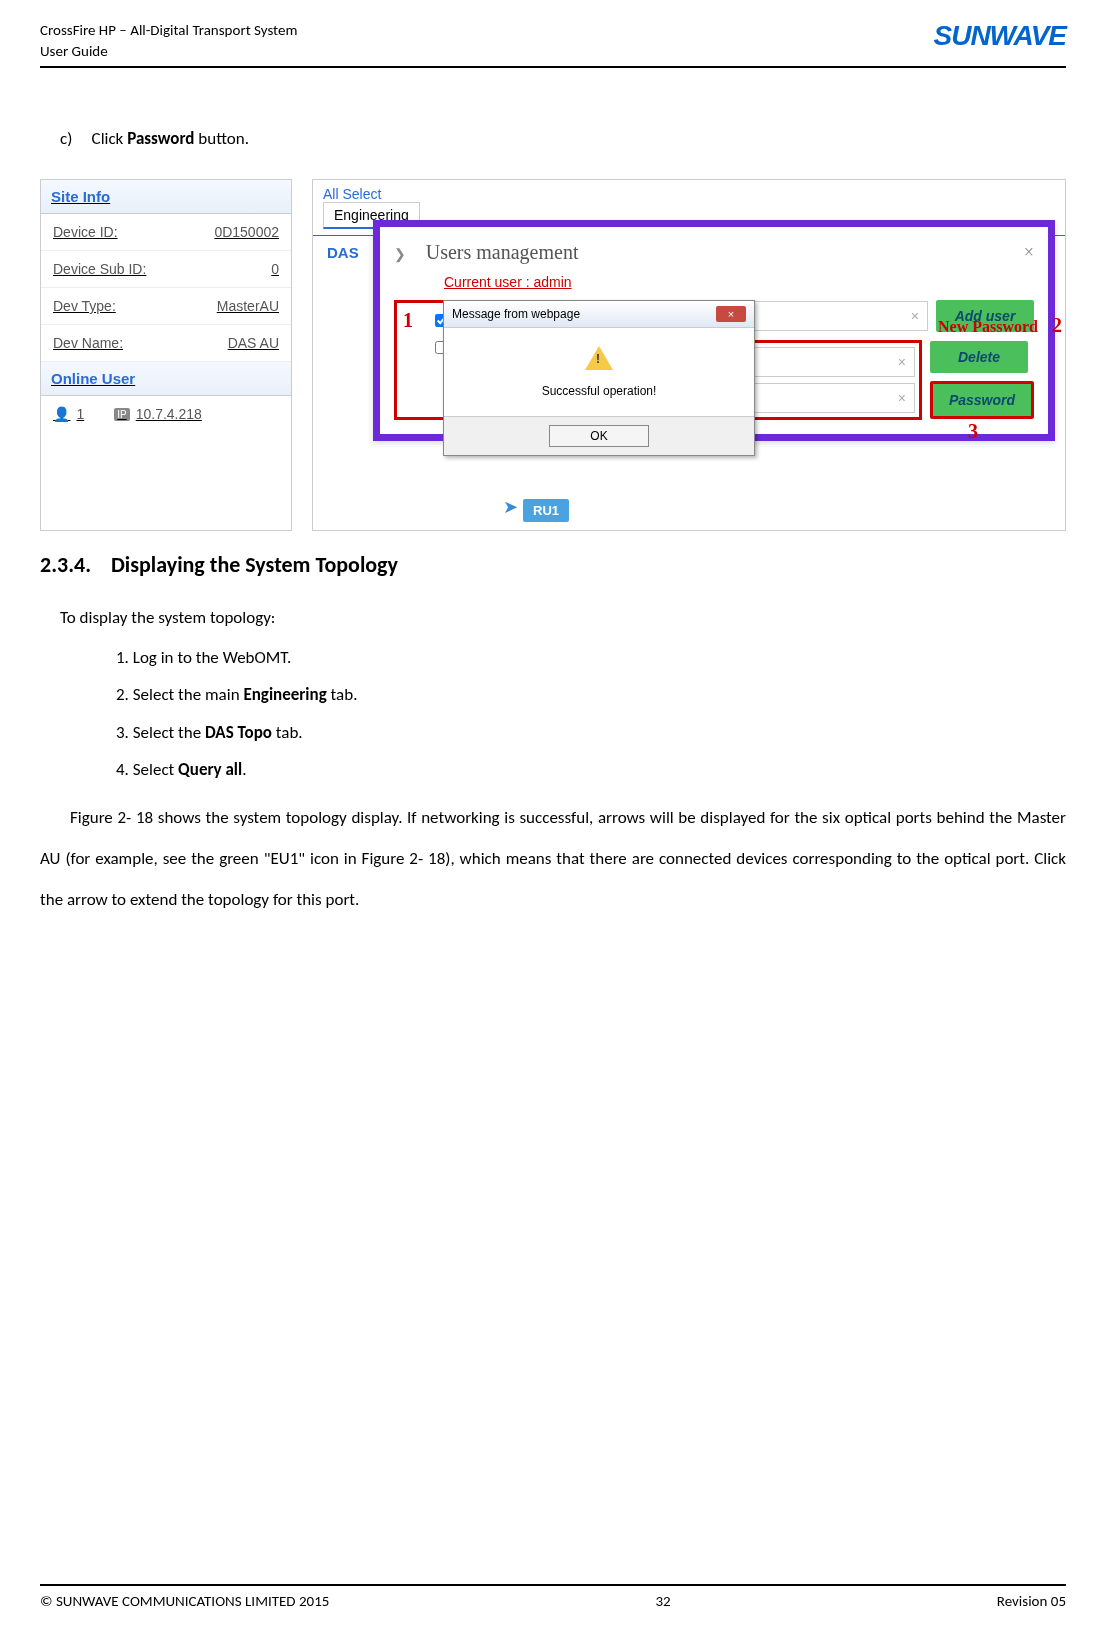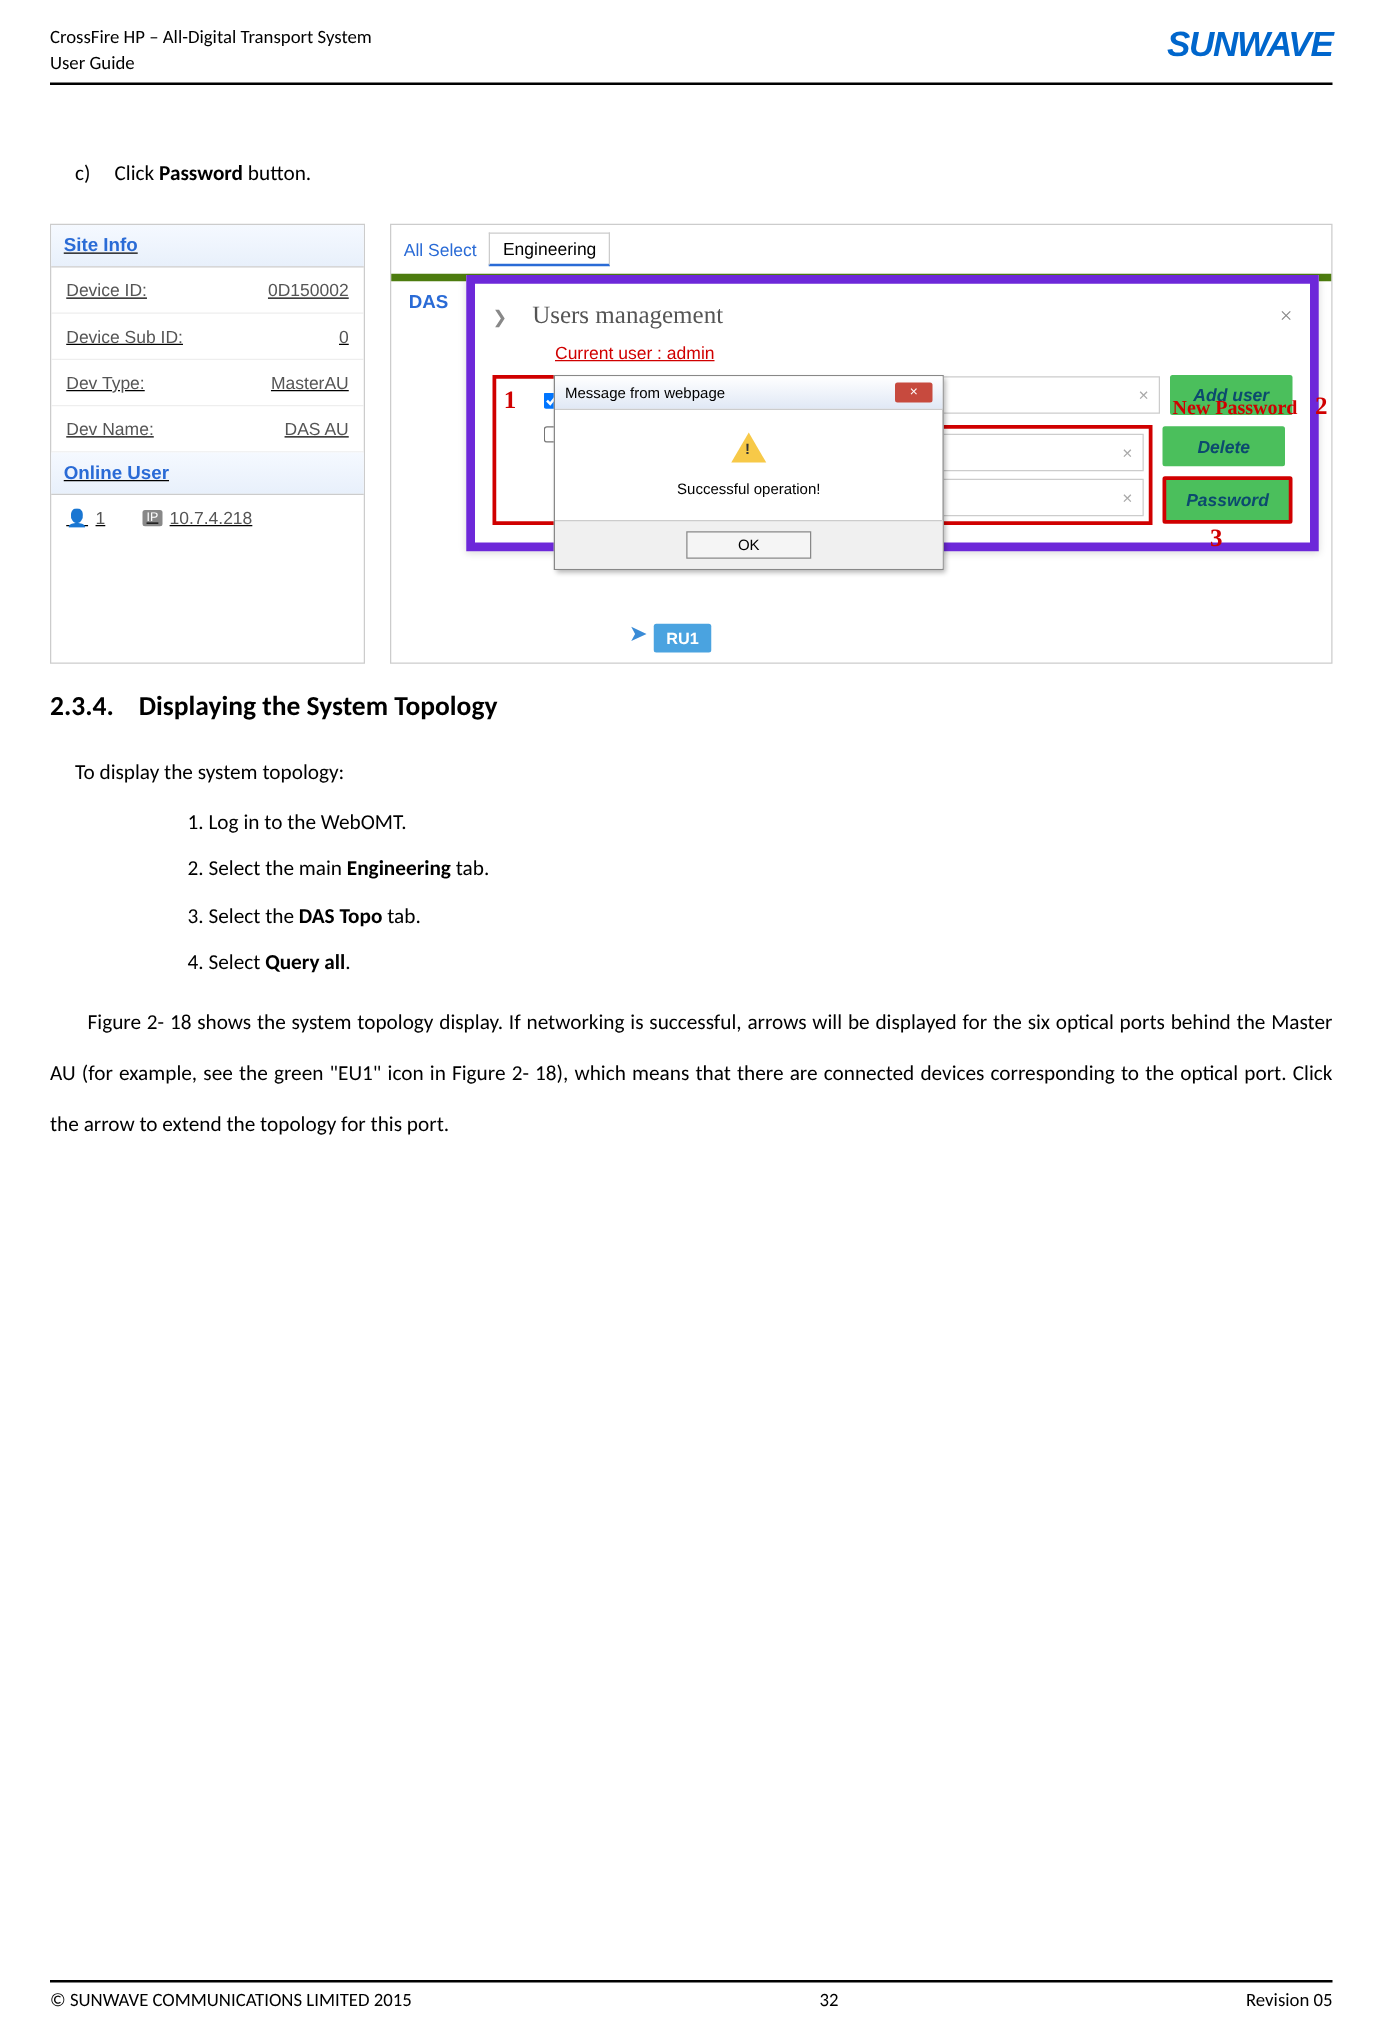--- a/index.html
+++ b/index.html
@@ -93,24 +93,25 @@
       border-radius: 2px;
       margin: 0 6px 0 30px;
     }
     .main-panel {
       flex: 1;
       position: relative;
       min-height: 350px;
     }
     .tabs-row {
       display: flex;
-      align-items: center;
+      align-items: flex-start;
       padding: 6px 10px;
-      border-bottom: 6px solid #4d7c0f;
-      font-size: 14px;
+      border-bottom: 1px solid #4d7c0f;
+      font-size: 14px;
+      flex-direction: column;
     }
     .all-select {
       color: #2a6bd6;
       margin-right: 10px;
     }
     .tab-active {
       background: #fff;
       border: 1px solid #ccc;
       border-bottom: 2px solid #2a6bd6;
       padding: 4px 10px;
@@ -327,21 +328,21 @@
       font-weight: bold;
       font-size: 22px;
       margin: 20px 0;
     }
     .body-text {
       font-size: 17px;
       line-height: 2.4;
       text-align: justify;
     }
     .numbered-list {
-      margin-left: 110px;
+      margin-left: 76px;
       font-size: 17px;
       line-height: 2.2;
     }
     .footer {
       position: absolute;
       bottom: 20px;
       left: 40px;
       right: 40px;
       border-top: 2px solid #000;
       padding-top: 6px;

